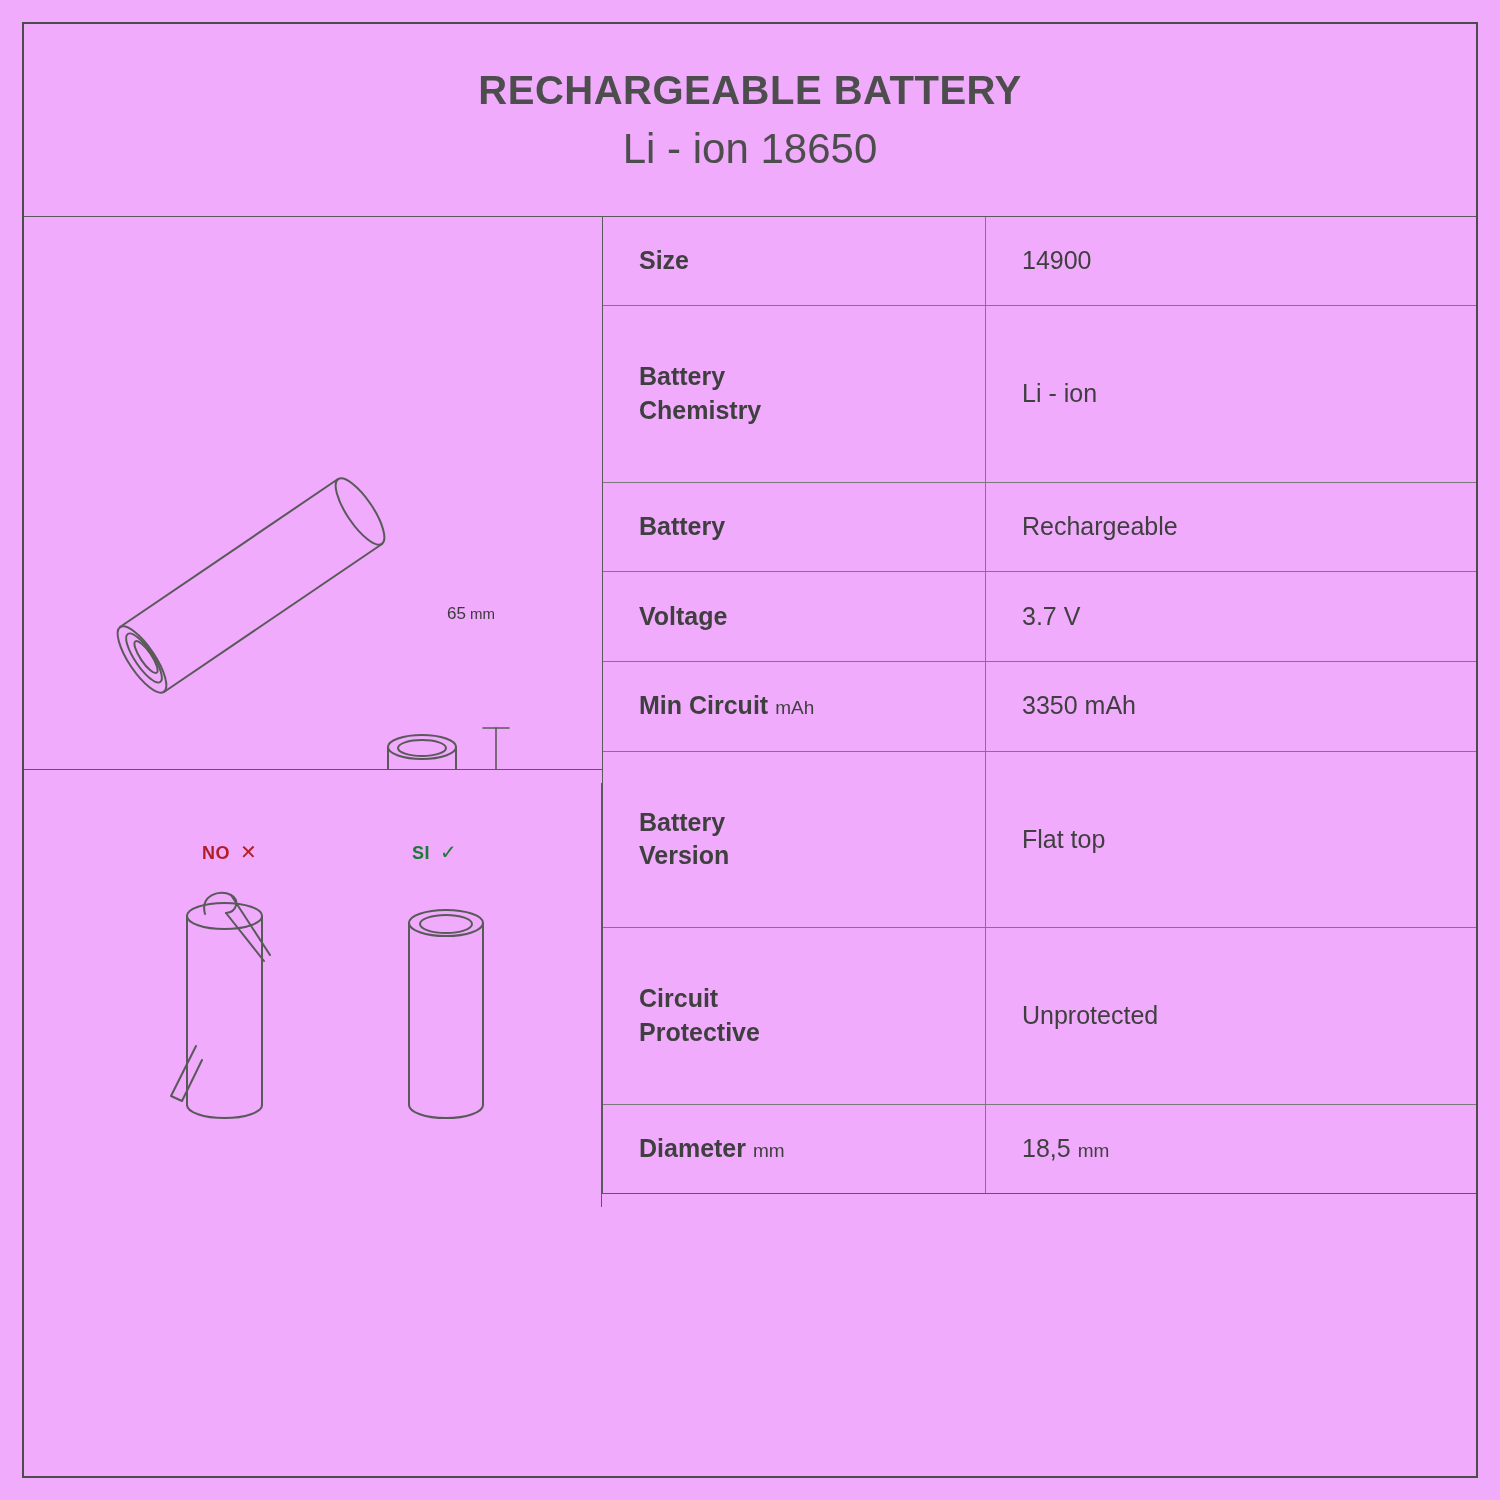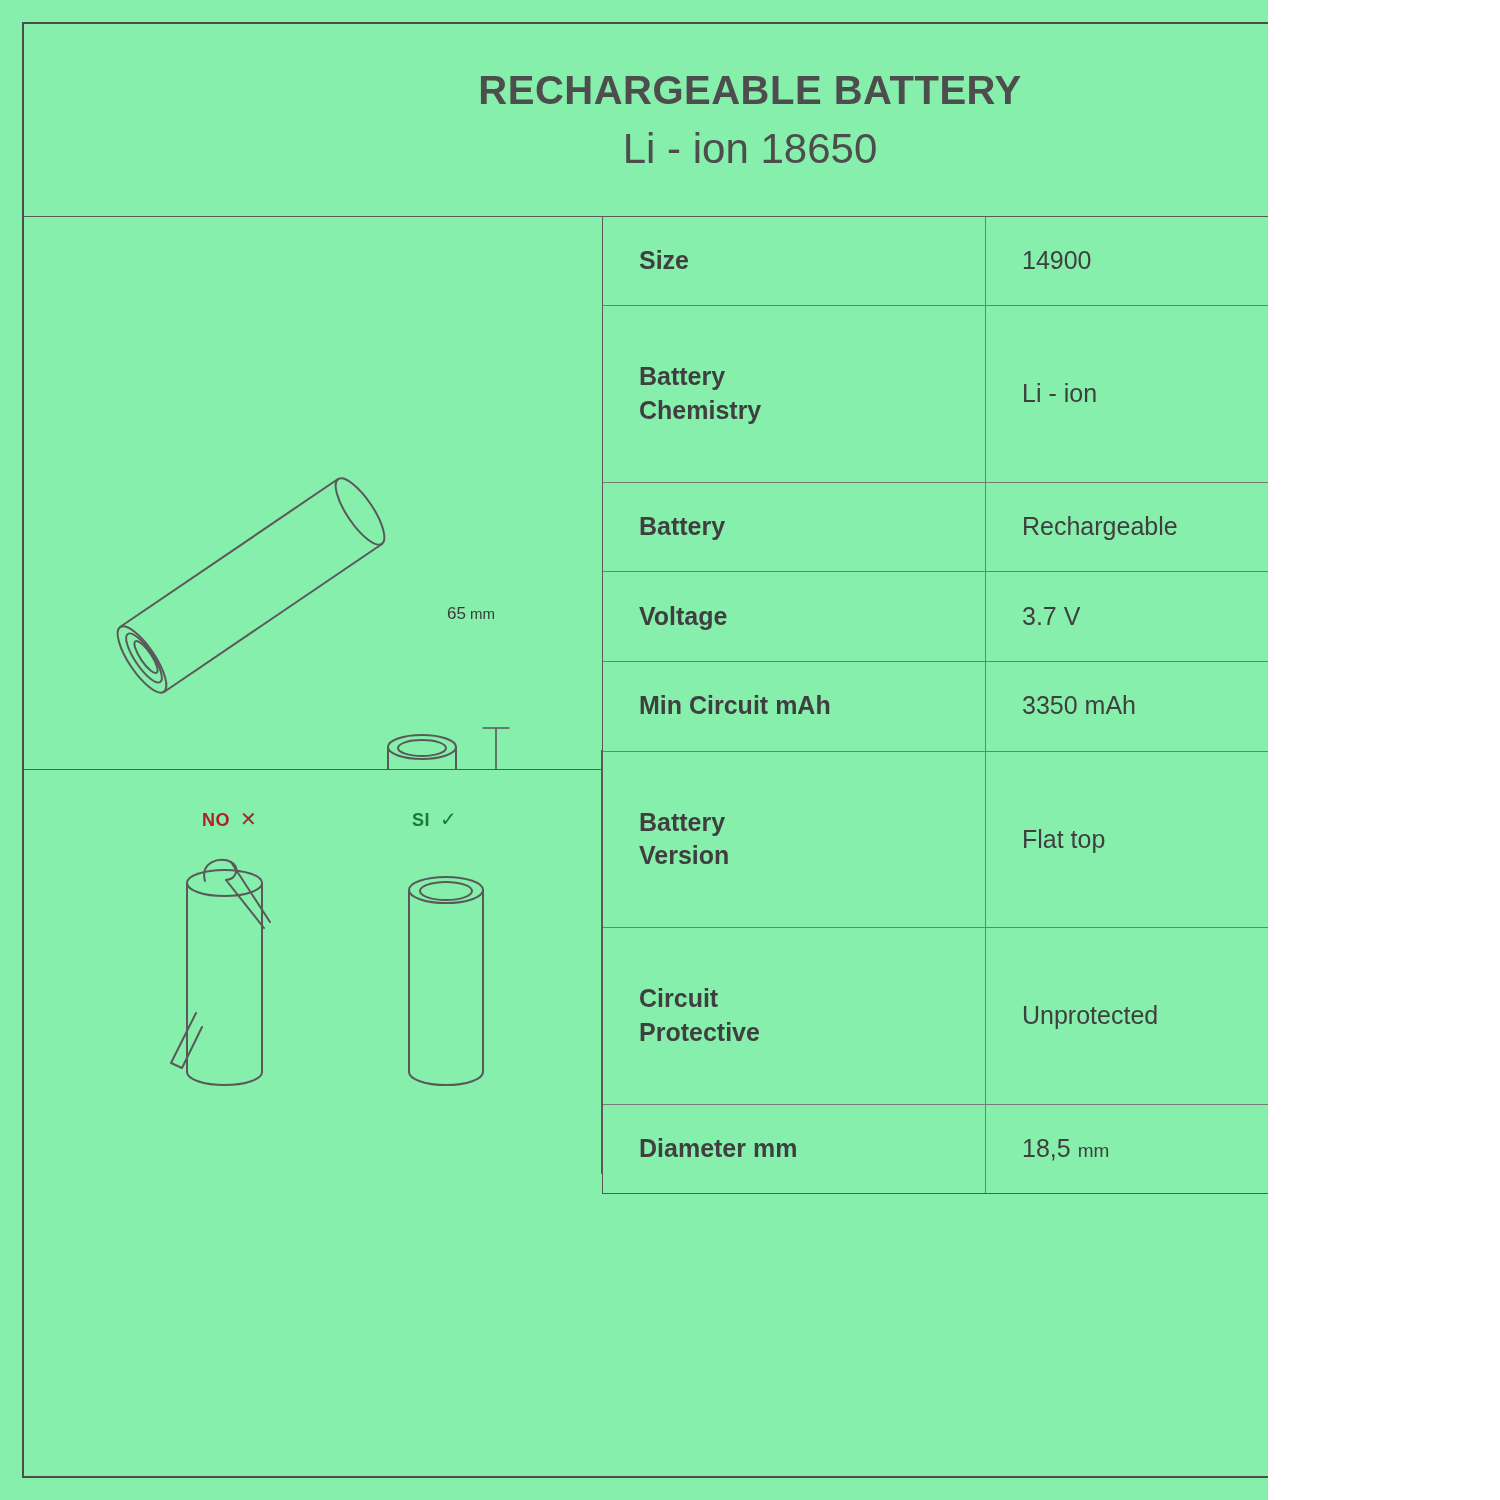--- a/index.html
+++ b/index.html
@@ -5,24 +5,24 @@
   html, body {
     margin: 0;
     padding: 0;
     background: #ffffff;
   }
   body {
     font-family: "Liberation Sans", sans-serif;
   }
   .page {
     position: relative;
-    width: 1268px;
+    width: 1500px;
     height: 1500px;
     box-sizing: border-box;
-    background: #86efac;
+    background: #f0abfc;
     overflow: hidden;
   }
   .outer-frame {
     position: absolute;
     left: 22px;
     top: 22px;
     width: 1456px;
     height: 1456px;
     border: 2px solid #4c4c4c;
     box-sizing: border-box;
@@ -70,21 +70,21 @@
     left: 0;
     top: 0;
     width: 578px;
     height: 553px;
     box-sizing: border-box;
     border-bottom: 1.5px solid #5a5a5a;
   }
   .panel-bottom {
     position: absolute;
     left: 0;
-    top: 533px;
+    top: 566px;
     width: 578px;
     height: 424px;
     box-sizing: border-box;
     border-right: 1.5px solid #5a5a5a;
   }
   .panel-top-divider {
     position: absolute;
     left: 0;
     top: 0;
     width: 578px;
@@ -145,22 +145,22 @@
     border-bottom: none;
   }
   td.label-cell {
     width: 346px;
     font-weight: bold;
     font-size: 25px;
     line-height: 1.35;
     border-right: 1.5px solid #7a7a7a;
   }
   td.label-cell .unit {
-    font-weight: bold;
-    font-size: 25px;
+    font-weight: normal;
+    font-size: 19px;
   }
   td.value-cell {
     font-weight: normal;
     font-size: 25px;
     line-height: 1.35;
     color: #3f3f3f;
   }
   td.value-cell .unit {
     font-size: 19px;
   }

